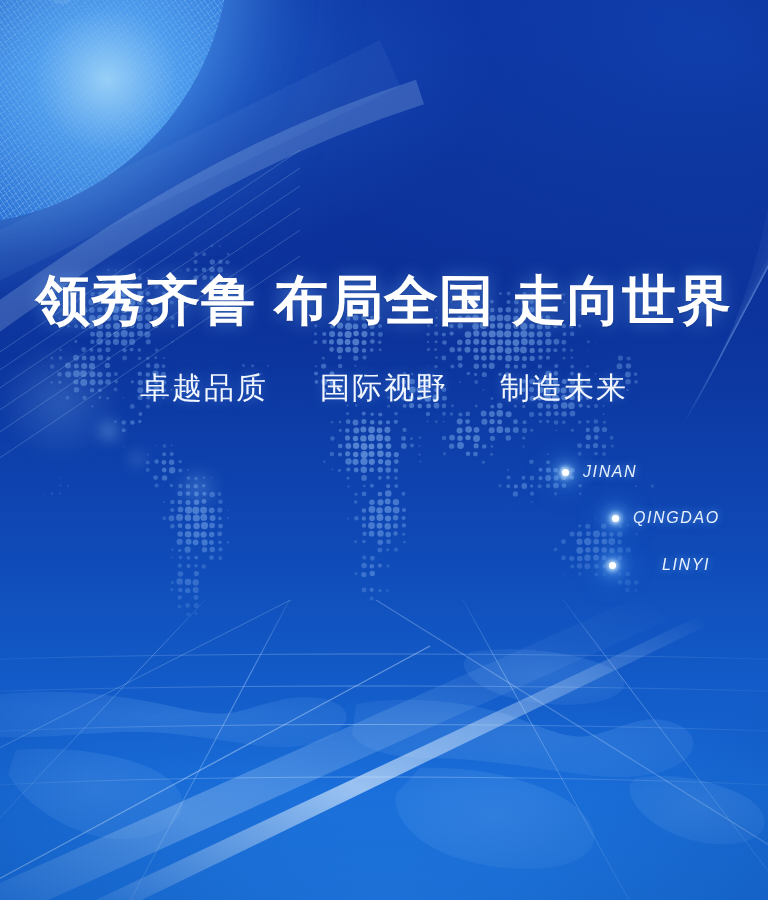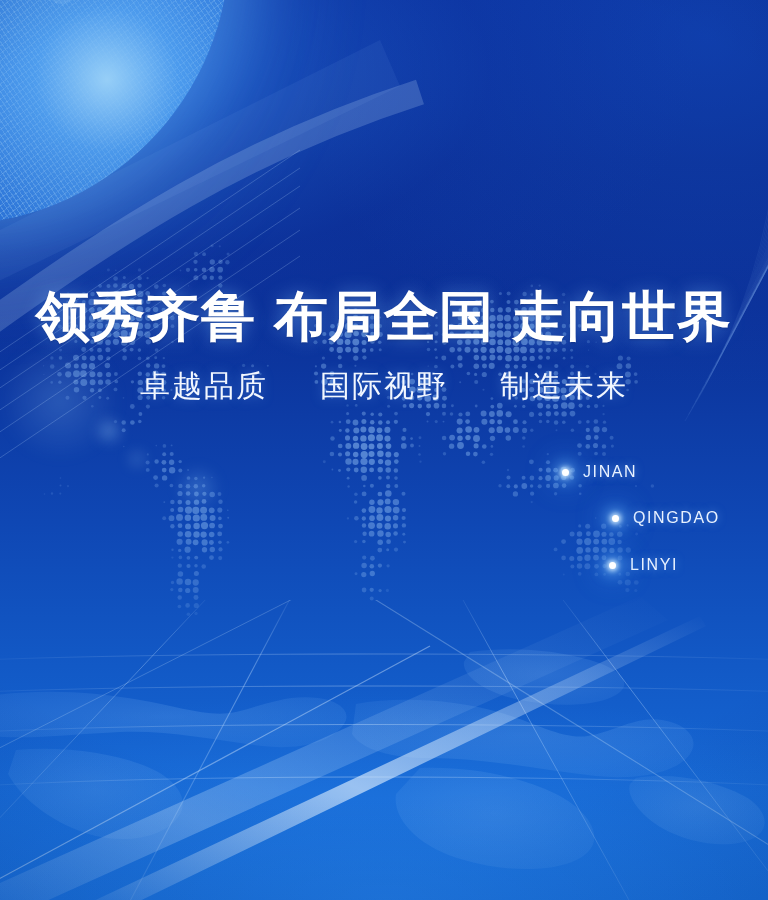--- a/index.html
+++ b/index.html
@@ -154,31 +154,30 @@
     width:768px;
     text-align:center;
     color:#ffffff;
     font-family:"Liberation Serif", "DejaVu Serif", serif;
     font-weight:700;
     font-size:54px;
     line-height:58px;
     letter-spacing:1px;
     white-space:nowrap;
     text-shadow:0 0 18px rgba(130,195,255,0.45), 0 1px 2px rgba(0,20,80,0.35);
-    margin-top:16px;
   }
   .headline .gap { display:inline-block; width:18px; }
 
   .subline {
     position:absolute;
     left:0; top:371px;
     width:768px;
     text-align:center;
     color:#f2f7ff;
-    font-family:Liberation Mono, monospace;
+    font-family:Liberation Serif, serif;
     font-weight:400;
     font-size:30px;
     line-height:34px;
     letter-spacing:2px;
     white-space:nowrap;
     text-shadow:0 0 12px rgba(120,185,255,0.40);
   }
   .subline .sgap { display:inline-block; width:52px; }
 
   
@@ -200,24 +199,25 @@
     flex:0 0 auto;
   }
   .city .cname {
     margin-left:14px;
     color:#e9f2ff;
     font-family:"Liberation Sans", sans-serif;
     font-weight:400;
     font-size:16px;
     letter-spacing:1.6px;
     text-shadow:0 0 9px rgba(140,200,255,0.6);
+    font-style:italic;
   }
   #city-jinan    { left:562px; top:463px; }
   #city-qingdao  { left:612px; top:509px;justify-content:space-between; }
-  #city-linyi    { left:609px; top:556px; }
+  #city-linyi    { left:609px; top:556px;gap:32px; }
 
   
   .vignette {
     position:absolute; inset:0;
     pointer-events:none;
     background:
       radial-gradient(ellipse 1000px 760px at 50% 42%,
         rgba(0,0,0,0) 55%, rgba(3,20,80,0.28) 100%);
   }
 </style>

